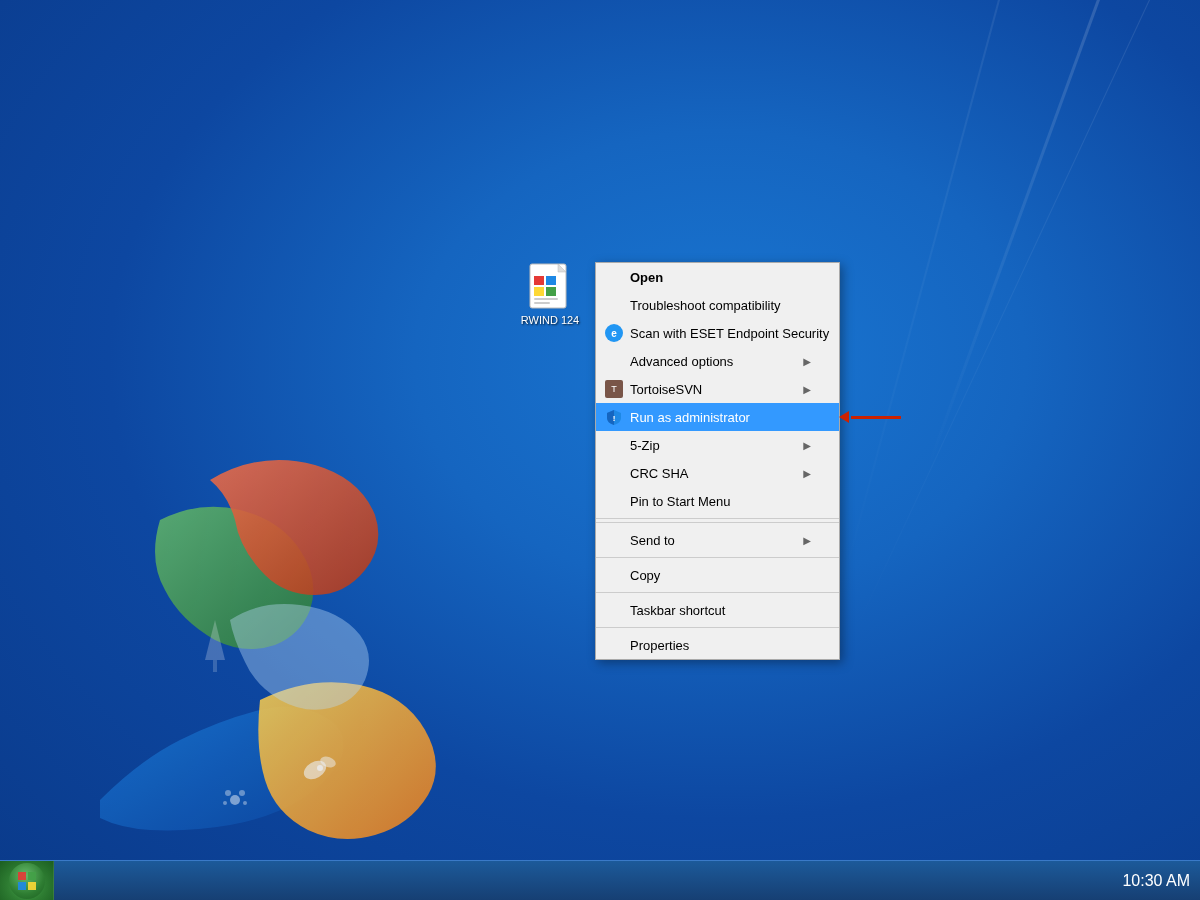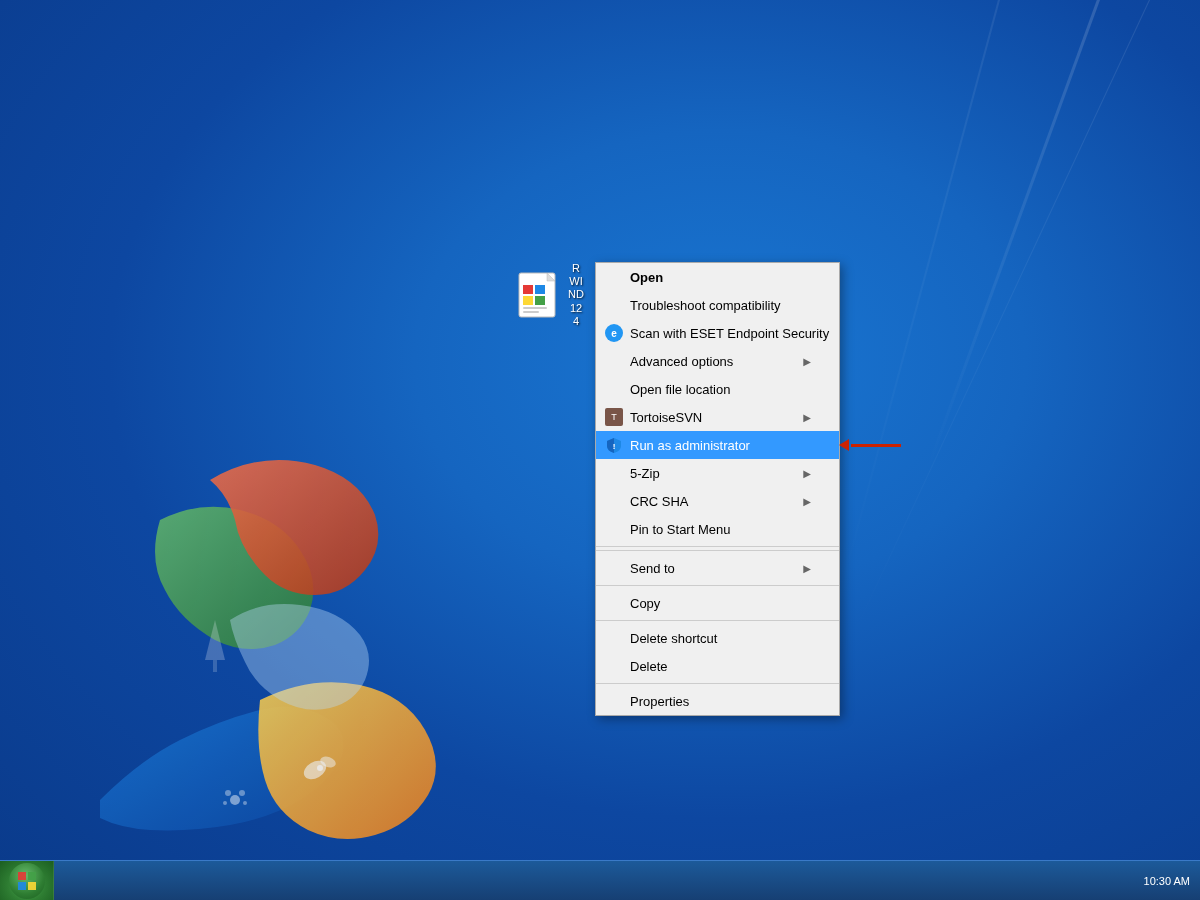--- a/index.html
+++ b/index.html
@@ -67,21 +67,21 @@
       transform-origin: top right;
     }
 
     
     .desktop-icon {
       position: absolute;
       top: 262px;
       left: 515px;
       width: 70px;
       display: flex;
-      flex-direction: row;
+      flex-direction: column;
       align-items: center;
       gap: 4px;
       cursor: pointer;
     }
 
     .icon-img {
       width: 48px;
       height: 48px;
       position: relative;
     }
@@ -208,21 +208,21 @@
       align-items: center;
       justify-content: center;
     }
 
     .taskbar-right {
       margin-left: auto;
       display: flex;
       align-items: center;
       padding-right: 10px;
       color: white;
-      font-size: 11px;
+      font-size: 16px;
       gap: 8px;
     }
   </style>
 </head>
 <body>
 
 <div class="desktop">
 
   <div class="streak1"></div>
   <div class="streak2"></div>
@@ -309,24 +309,20 @@
           <span style="display:inline-flex;align-items:center;justify-content:center;width:18px;height:18px;border-radius:50%;background:#2196f3;color:white;font-size:10px;font-weight:bold;">e</span>
         </span>
         <span class="item-label">Scan with ESET Endpoint Security</span>
       </div>
       <div class="menu-item">
         <span class="item-icon"></span>
         <span class="item-label">Advanced options</span>
         <span class="arrow">▶</span>
       </div>
       <div class="menu-item">
-        <span class="item-icon"></span>
-        <span class="item-label">Open file location</span>
-      </div>
-      <div class="menu-item">
         <span class="item-icon">
           <span style="display:inline-flex;align-items:center;justify-content:center;width:18px;height:18px;background:#795548;border-radius:2px;color:white;font-size:9px;">T</span>
         </span>
         <span class="item-label">TortoiseSVN</span>
         <span class="arrow">▶</span>
       </div>
       <div class="menu-item highlighted" style="position: relative;">
         <span class="item-icon">
           <svg width="18" height="18" viewBox="0 0 18 18">
       <path d="M9 2 L16 5 L16 10 Q16 15 9 17 Q2 15 2 10 L2 5 Z" fill="#1e88e5"></path>
@@ -362,25 +358,21 @@
         <span class="arrow">▶</span>
       </div>
       <div class="menu-separator"></div>
       <div class="menu-item">
         <span class="item-icon"></span>
         <span class="item-label">Copy</span>
       </div>
       <div class="menu-separator"></div>
       <div class="menu-item">
         <span class="item-icon"></span>
-        <span class="item-label">Delete shortcut</span>
-      </div>
-      <div class="menu-item">
-        <span class="item-icon"></span>
-        <span class="item-label">Delete</span>
+        <span class="item-label">Taskbar shortcut</span>
       </div>
       <div class="menu-separator"></div>
       <div class="menu-item">
         <span class="item-icon"></span>
         <span class="item-label">Properties</span>
       </div>
     </div>
 
   <div class="taskbar">
     <div class="start-button">

